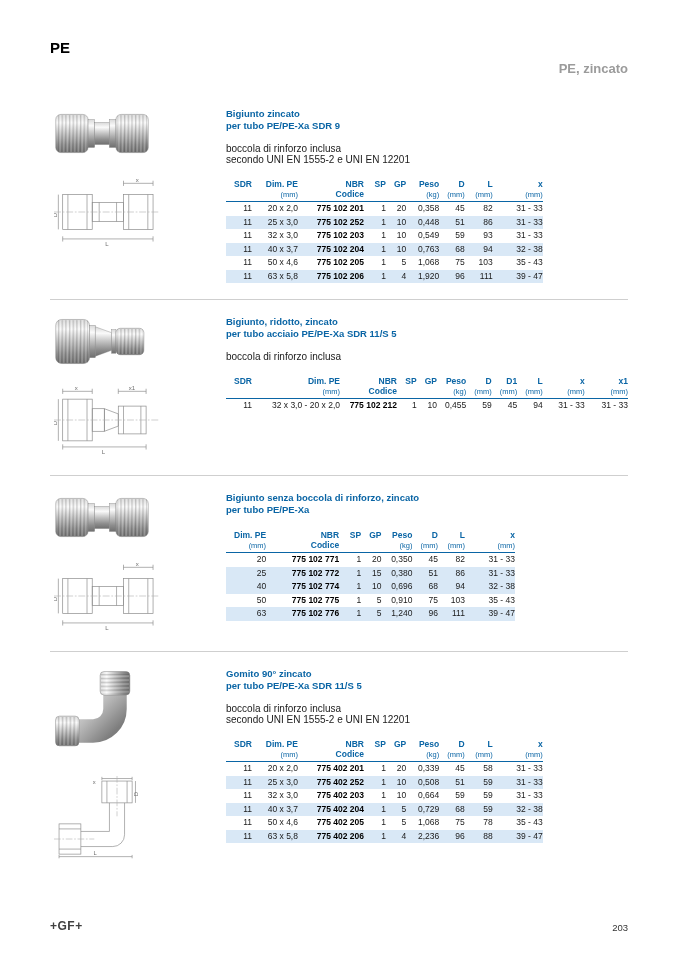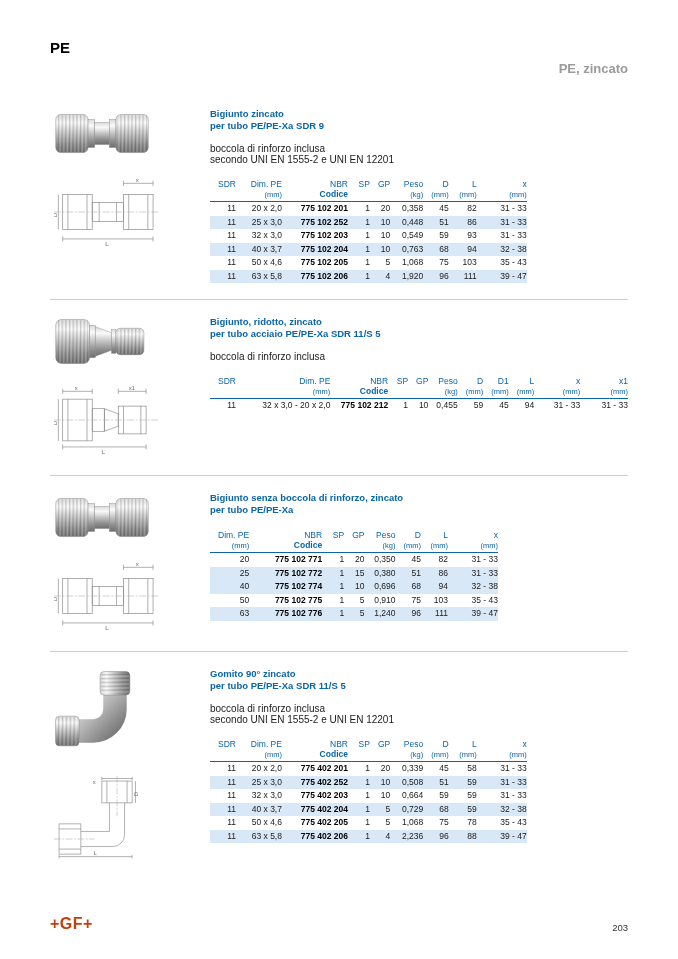--- a/index.html
+++ b/index.html
@@ -1,31 +1,31 @@
 <!DOCTYPE html>
 <html><head>
 <meta charset="utf-8">
 <style>
   html,body{margin:0;padding:0;}
   body{width:678px;height:959px;background:#ffffff;font-family:"Liberation Sans",sans-serif;color:#1a1a1a;}
   .page{width:678px;height:959px;box-sizing:border-box;padding:39px 50px 26px 50px;display:flex;flex-direction:column;overflow:hidden;background:#fff;}
   .doc-title{font-size:15px;font-weight:bold;color:#000;line-height:17px;}
   .doc-subtitle{font-size:13px;font-weight:bold;color:#9b9b9b;margin-top:5px;line-height:15px;text-align:right;}
-  .section{display:flex;}
+  .section{display:flex;gap:16px;}
   .section.first{margin-top:32px;}
   .sec-left{width:160px;flex:0 0 160px;box-sizing:border-box;padding-left:4px;}
   .sec-right{flex:1;min-width:0;}
   .photo-box{margin-top:2px;}
   .drawing-box{margin-top:16px;}
   .sec-title{color:#0a65a5;font-size:9.5px;font-weight:bold;line-height:12px;}
   .sec-desc{font-size:10px;line-height:11px;margin-top:11px;color:#1a1a1a;}
   table.spec-table{border-collapse:collapse;table-layout:fixed;margin-top:14px;}
   .spec-table th,.spec-table td{text-align:right;white-space:nowrap;box-sizing:border-box;}
   .spec-table th{color:#0a65a5;vertical-align:bottom;}
-  .spec-table .col-label{font-size:8.5px;font-weight:normal;padding:0 0 1px 8px;line-height:10px;text-align:right;}
+  .spec-table .col-label{font-size:8.5px;font-weight:bold;padding:0 0 1px 8px;line-height:10px;text-align:right;}
   .spec-table .col-unit{font-weight:normal;padding:0 0 2px 8px;border-bottom:1px solid #0a65a5;line-height:9px;}
   .spec-table .unit-paren{font-size:7.5px;}
   .spec-table .unit-text{font-size:8.5px;font-weight:bold;}
   .spec-table td{font-size:8.5px;padding:2px 0 2px 8px;line-height:9.5px;}
   .spec-table tbody tr.alt{background:#d9e8f6;}
   .spec-table td.bold-cell{font-weight:bold;color:#000;margin-top:16px;}
   
   .t-a .col-label:nth-child(1){width:22px}.t-a .col-label:nth-child(2){width:46px}
   .t-a .col-label:nth-child(3){width:66px}.t-a .col-label:nth-child(4){width:22px}
   .t-a .col-label:nth-child(5){width:20px}.t-a .col-label:nth-child(6){width:33px}
@@ -36,21 +36,21 @@
   .t-b .col-label:nth-child(5){width:19px}.t-b .col-label:nth-child(6){width:29px}
   .t-b .col-label:nth-child(7){width:23px}.t-b .col-label:nth-child(8){width:25px}
   .t-b .col-label:nth-child(9){width:25px}.t-b .col-label:nth-child(10){width:47px}
   .t-b .col-label:nth-child(11){width:49px}
   .t-c .col-label:nth-child(1){width:30px}.t-c .col-label:nth-child(2){width:73px}
   .t-c .col-label:nth-child(3){width:22px}.t-c .col-label:nth-child(4){width:19px}
   .t-c .col-label:nth-child(5){width:31px}.t-c .col-label:nth-child(6){width:23px}
   .t-c .col-label:nth-child(7){width:27px}.t-c .col-label:nth-child(8){width:50px}
   hr.sep{border:none;border-top:1px solid #cfcfcf;margin:16px 0;width:100%;}
   .footer{margin-top:auto;display:flex;justify-content:space-between;align-items:flex-end;}
-  .gf-logo{color:#c2410c;font-weight:bold;font-size:16px;letter-spacing:0.5px;}
+  .gf-logo{color:#404040;font-weight:bold;font-size:12px;letter-spacing:0.5px;}
   .page-number{font-size:9.5px;color:#333;}
   svg text{font-family:"Liberation Sans",sans-serif;}
 </style>
 </head>
 <body>
 
 <svg width="0" height="0" style="position:absolute" aria-hidden="true">
   <defs>
     <linearGradient id="gmV" x1="0" y1="0" x2="0" y2="1">
       <stop offset="0" stop-color="#d9d9d9"></stop>

